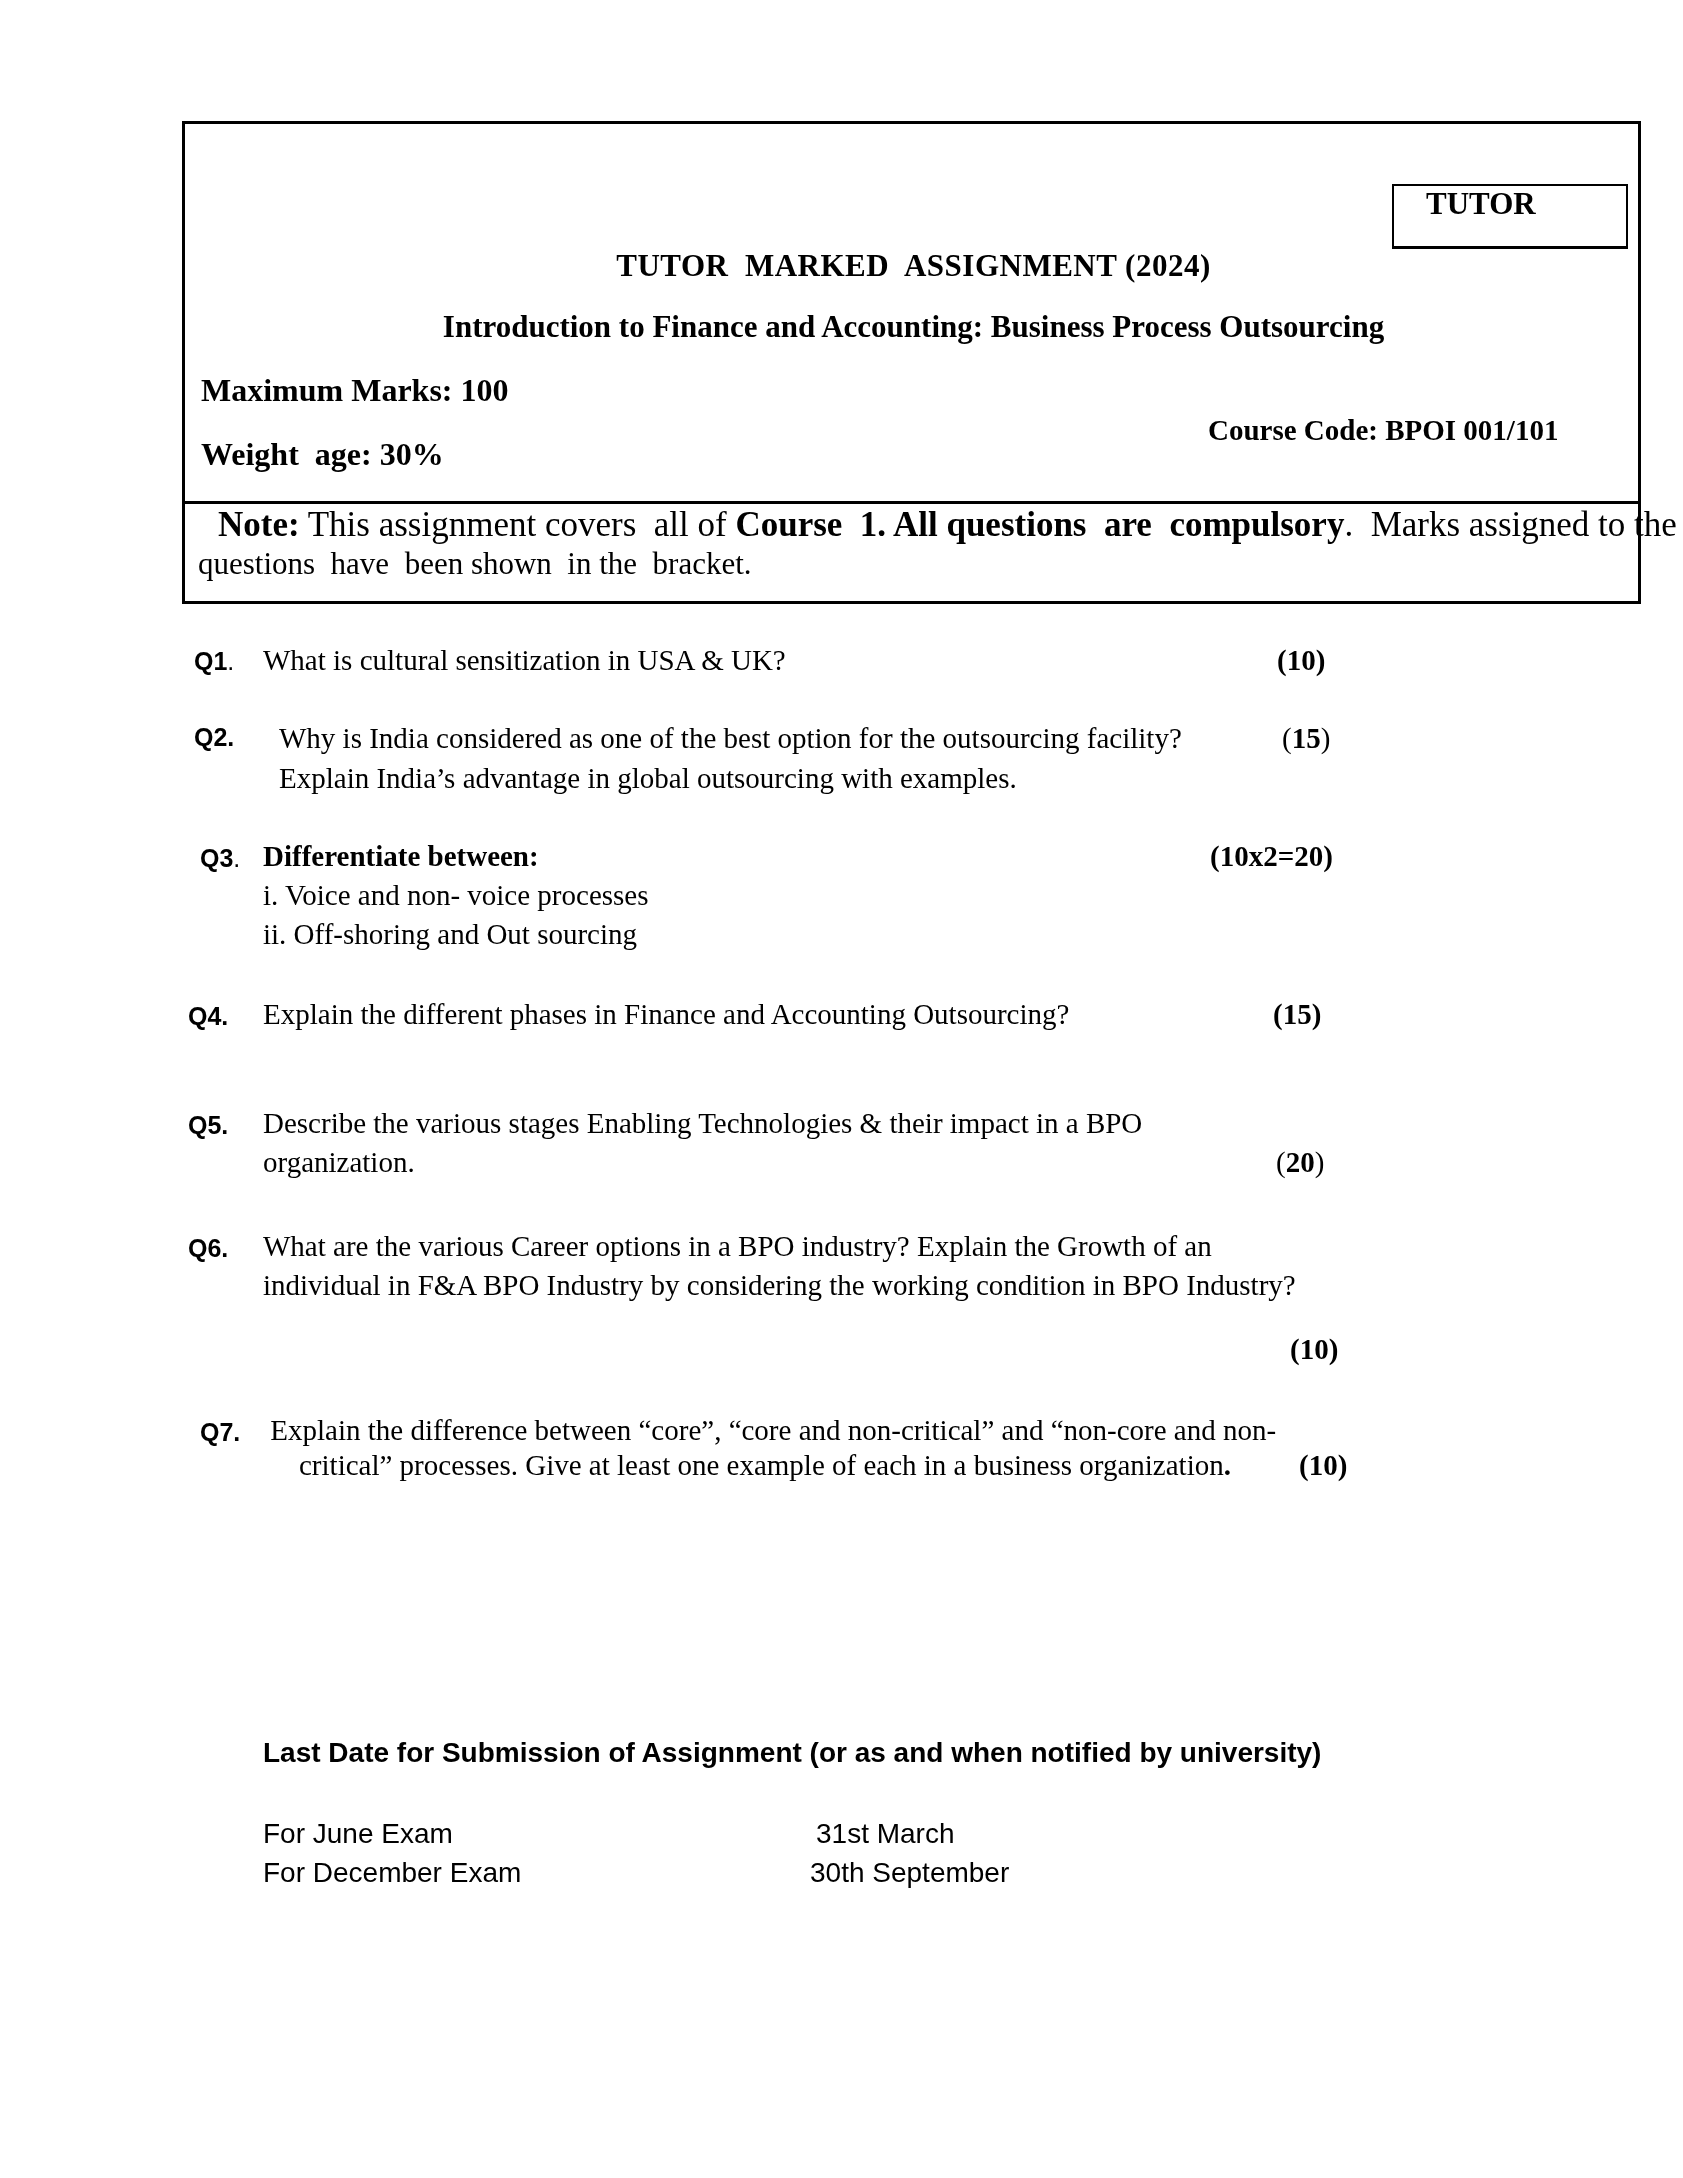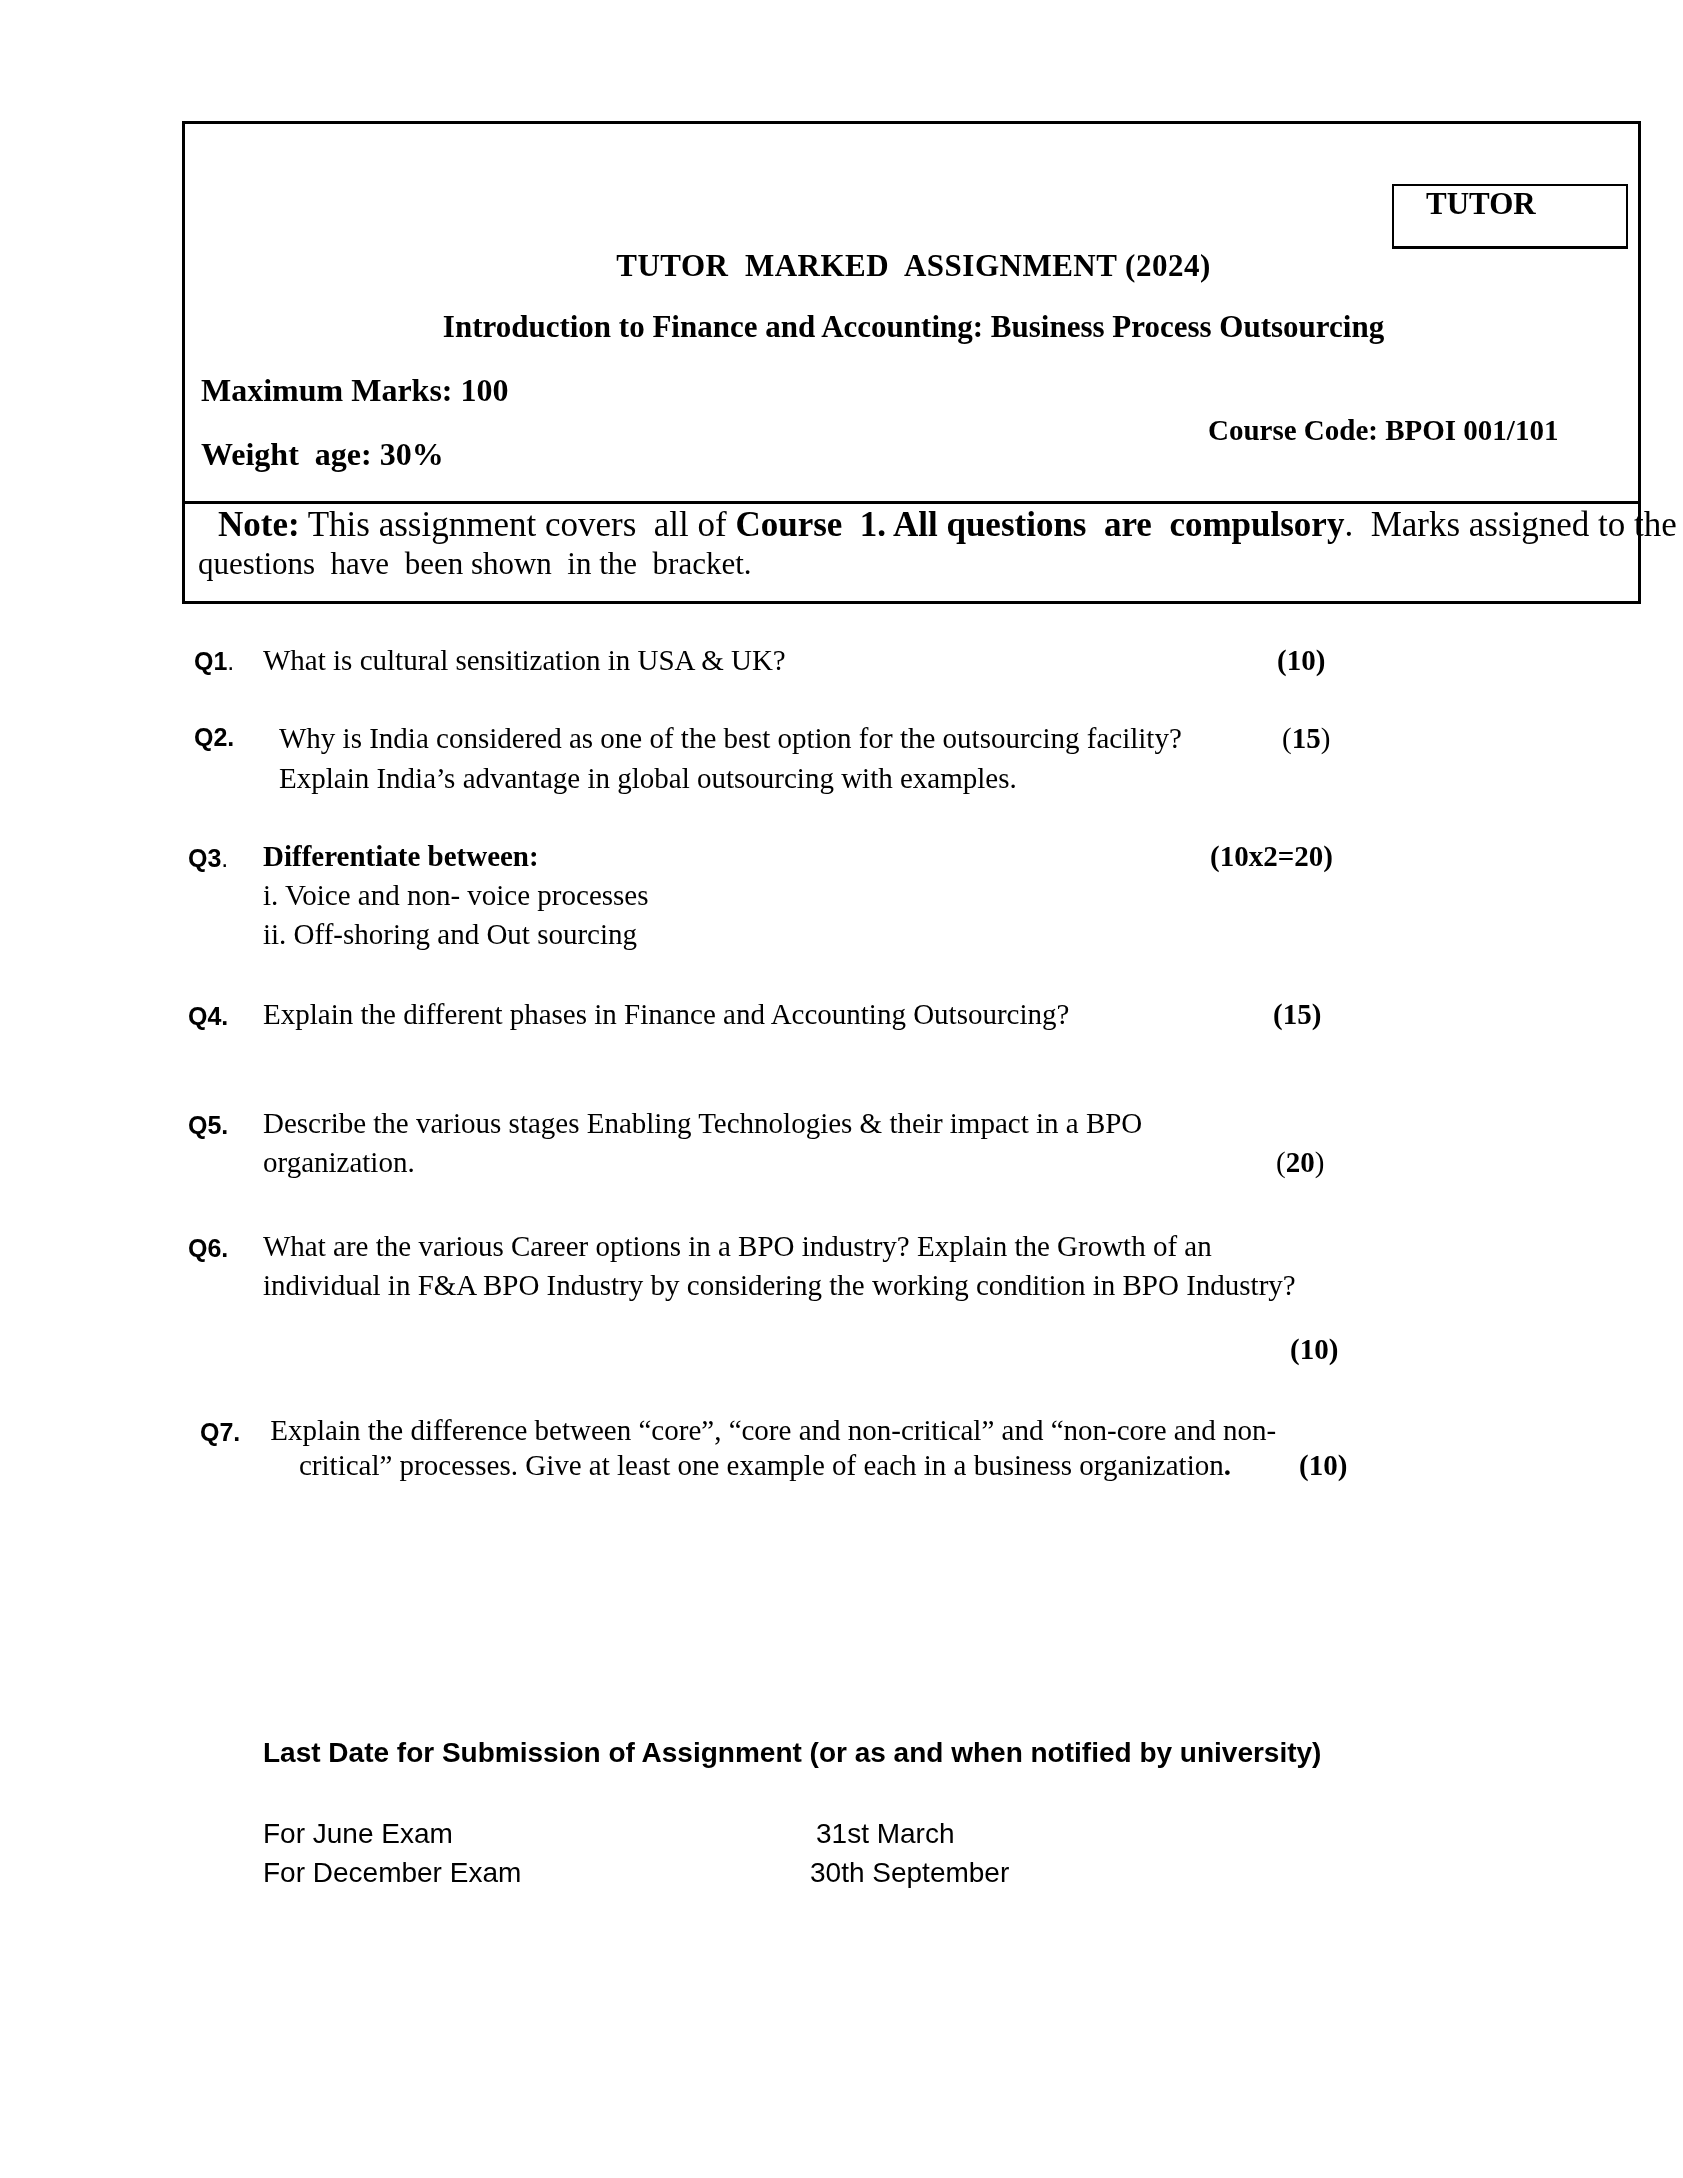--- a/index.html
+++ b/index.html
@@ -63,21 +63,21 @@
 
 <div class="abs qlabel" style="left:194px; top:647px;"><span>Q1</span><span style="font-weight:normal">.</span></div>
 <div class="abs qtext" style="left:263px; top:644px;">What is cultural sensitization in USA &amp; UK?</div>
 <div class="abs qmarks" style="left:1277px; top:644px;">(10)</div>
 
 <div class="abs qlabel" style="left:194px; top:723px;">Q2.</div>
 <div class="abs qtext" style="left:279px; top:722px;">Why is India considered as one of the best option for the outsourcing facility?</div>
 <div class="abs qtext" style="left:279px; top:762px;">Explain India’s advantage in global outsourcing with examples.</div>
 <div class="abs qtext" style="left:1282px; top:722px;"><span>(</span><span class="b">15</span><span>)</span></div>
 
-<div class="abs qlabel" style="left:188px; top:844px;"><span>Q3</span><span style="font-weight:normal">.</span></div>
+<div class="abs qlabel" style="left:200px; top:844px;"><span>Q3</span><span style="font-weight:normal">.</span></div>
 <div class="abs qtext b" style="left:263px; top:840px;">Differentiate between:</div>
 <div class="abs qtext" style="left:263px; top:879px;">i. Voice and non- voice processes</div>
 <div class="abs qtext" style="left:263px; top:918px;">ii. Off-shoring and Out sourcing</div>
 <div class="abs qmarks" style="left:1210px; top:840px;">(10x2=20)</div>
 
 <div class="abs qlabel" style="left:188px; top:1002px;">Q4.</div>
 <div class="abs qtext" style="left:263px; top:998px;">Explain the different phases in Finance and Accounting Outsourcing?</div>
 <div class="abs qmarks" style="left:1273px; top:998px;">(15)</div>
 
 <div class="abs qlabel" style="left:188px; top:1111px;">Q5.</div>

